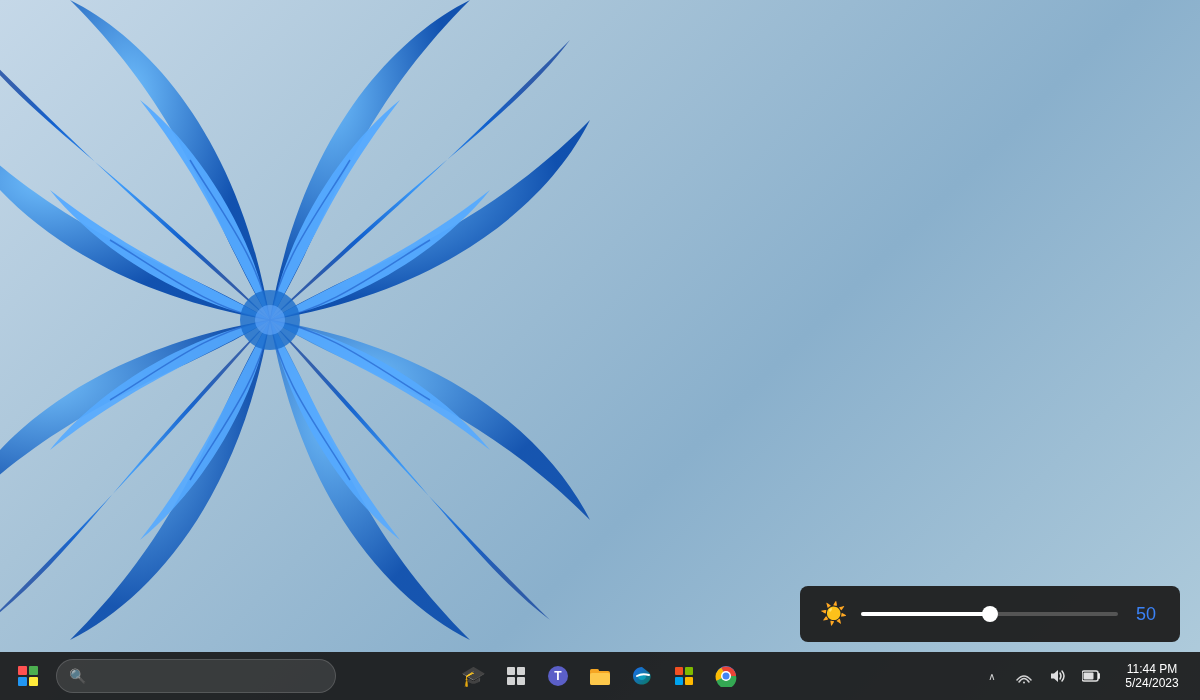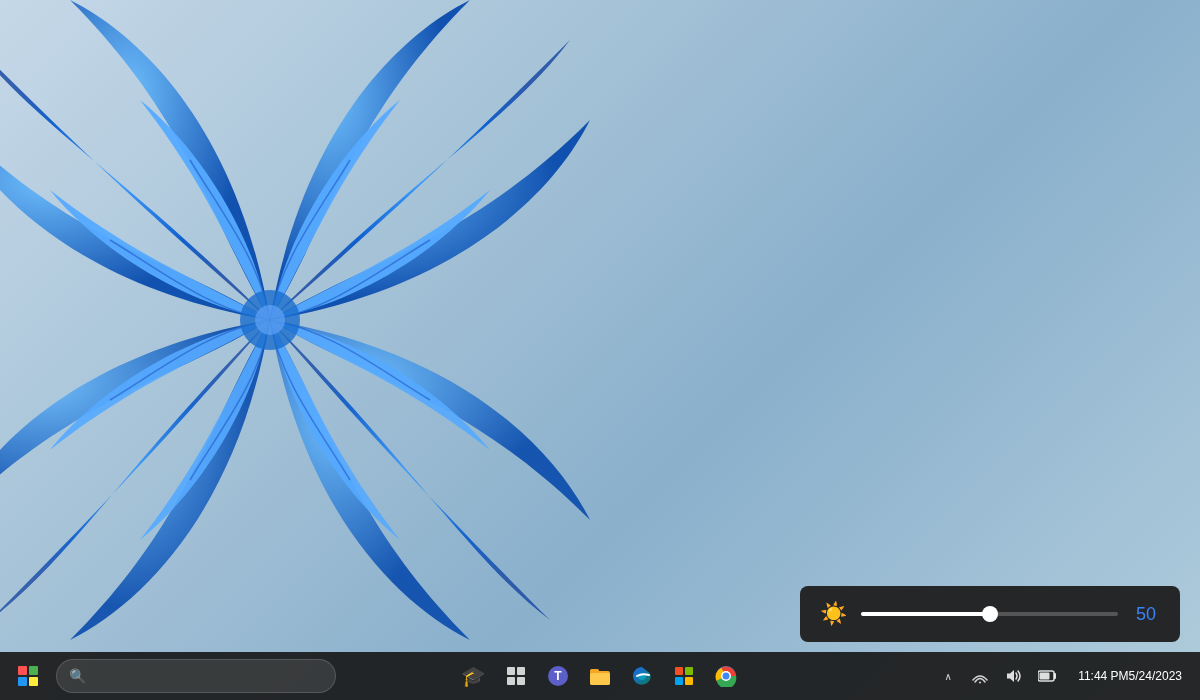--- a/index.html
+++ b/index.html
@@ -187,21 +187,21 @@
       display: flex;
       align-items: center;
       justify-content: center;
       border-radius: 4px;
       cursor: pointer;
       font-size: 20px;
     }
 
     .clock-area {
       display: flex;
-      flex-direction: row;
+      flex-direction: column;
       align-items: center;
       justify-content: center;
       padding: 0 10px;
       height: 40px;
       border-radius: 4px;
       cursor: pointer;
       min-width: 80px;
     }
 
     .clock-time {

